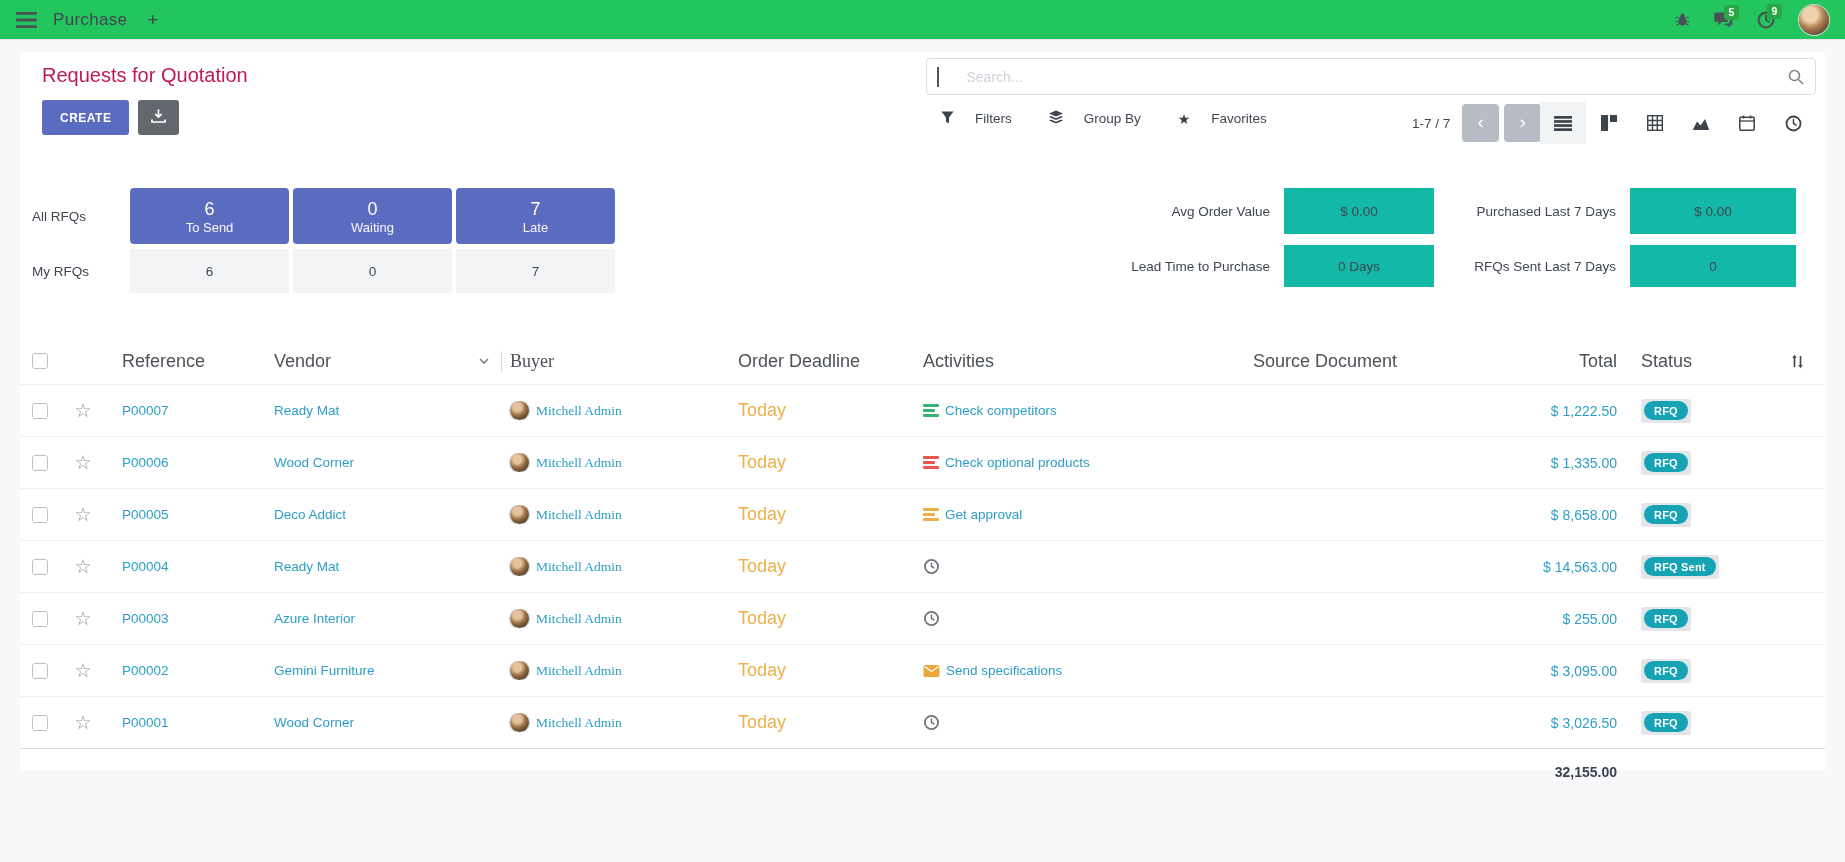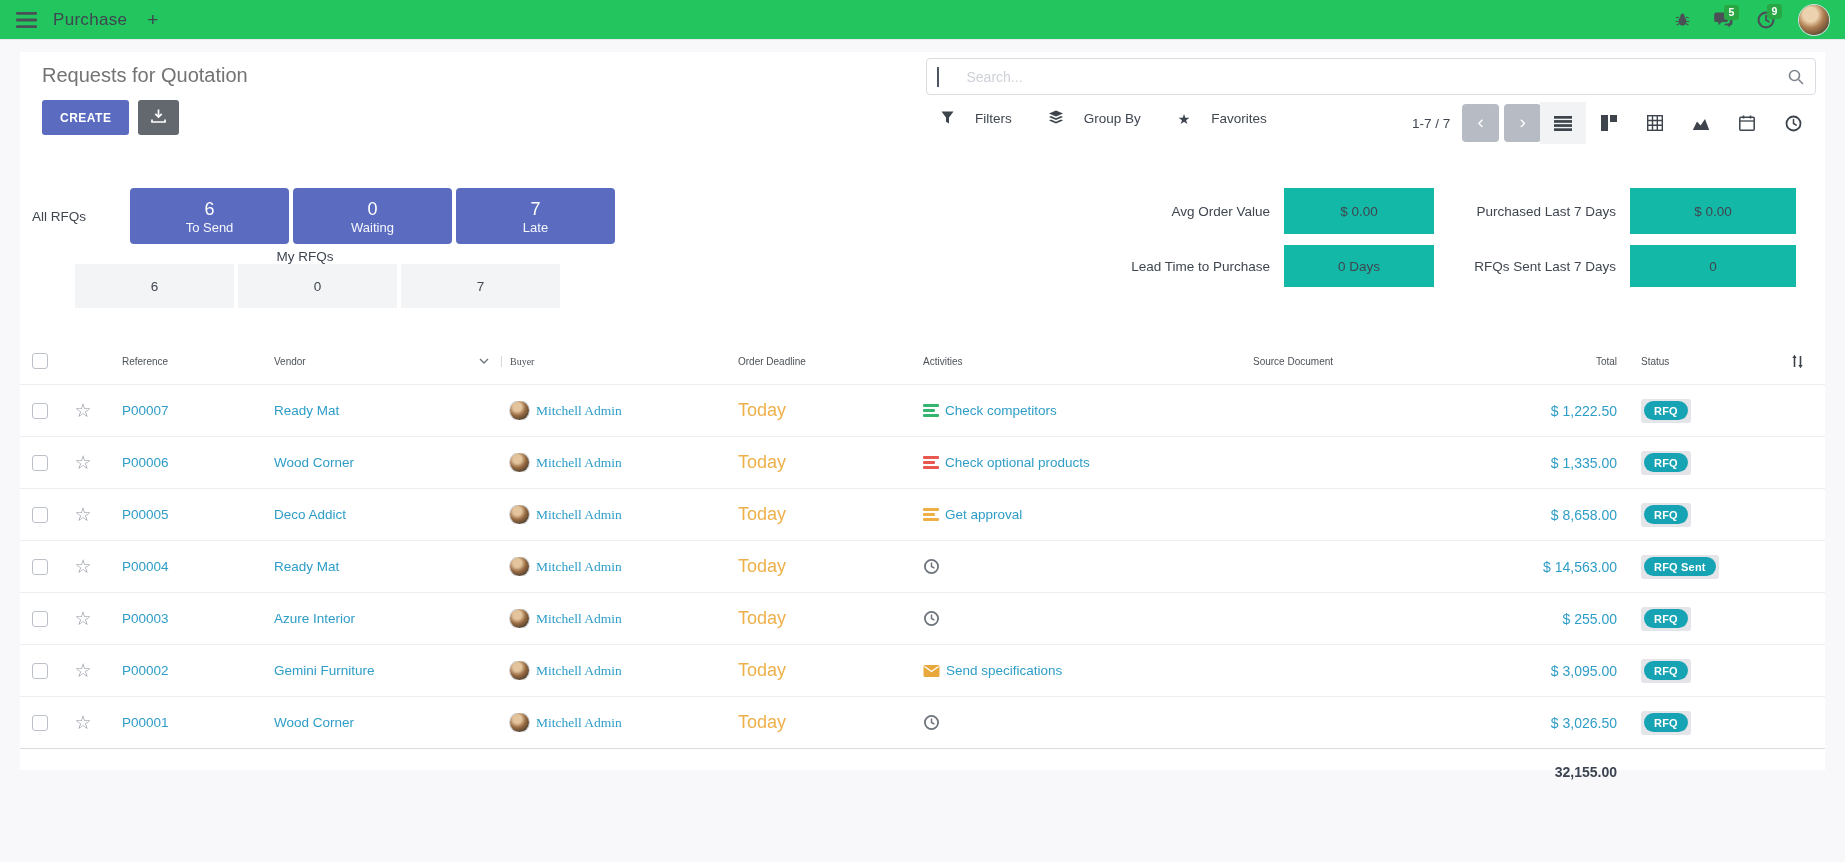--- a/index.html
+++ b/index.html
@@ -14,21 +14,21 @@
   .nav-icon{position:relative;display:flex;align-items:center;cursor:pointer;}
   .nav-badge{position:absolute;top:-7px;left:10px;background:var(--notification-green,#28a745);color:#fff;
     font-size:10.5px;font-weight:700;border-radius:3px;padding:1.5px 4.5px;line-height:1.2;}
   .avatar-lg{width:30px;height:30px;border-radius:50%;
     background:radial-gradient(circle at 38% 32%,#ecd2ae 0 26%,#b07f52 48%,#614a33 78%,#3a2c1f 100%);
     box-shadow:0 0 0 1px #d9dbe0;cursor:pointer;}
   
   .container{background:#fff;margin:12px 20px 0;width:1805px;height:718px;box-sizing:border-box;position:relative;}
   
   .cp{position:relative;height:122px;}
-  .cp-title{position:absolute;left:22px;top:12px;font-size:20px;color:#737373;}
+  .cp-title{position:absolute;left:22px;top:12px;font-size:20px;color:#be185d;}
   .cp-buttons{position:absolute;left:22px;top:48px;display:flex;gap:9px;}
   .btn-create{background:var(--primary,#5b6cc0);color:#fff;border:none;border-radius:3px;height:35px;padding:0 18px;
     font-size:12px;font-weight:700;letter-spacing:.5px;font-family:inherit;cursor:pointer;}
   .btn-export{background:#63686f;border:none;border-radius:3px;height:35px;width:41px;display:flex;align-items:center;justify-content:center;cursor:pointer;}
   .searchbox{position:absolute;left:906px;top:6px;width:890px;height:37px;box-sizing:border-box;
     border:1px solid #d9dce1;border-radius:4px;background:#fff;display:flex;align-items:center;}
   .searchbox input{border:none;outline:none;flex:1;margin-left:26px;font-size:14px;font-family:inherit;color:#374151;}
   .searchbox input::placeholder{color:#cdd1d8;}
   .caret{width:1.5px;height:20px;background:#4b5563;margin-left:10px;}
   .mag{margin-right:11px;display:flex;}
@@ -45,37 +45,37 @@
   .sw-cell.active{background:#f2f3f5;}
   
   .dash{position:relative;height:124px;margin-top:14px;}
   .dash-left{position:absolute;left:0;top:0;}
   .dash-row{display:flex;align-items:center;}
   .dash-label{width:110px;padding-left:12px;box-sizing:border-box;font-size:13.5px;color:#3f4650;}
   .dash-btn{width:159px;height:56px;margin-right:4px;border:none;border-radius:4px;background:var(--primary,#5b6cc0);
     color:#fff;display:flex;flex-direction:column;align-items:center;justify-content:center;cursor:pointer;font-family:inherit;}
   .dash-btn .cnt{font-size:18px;line-height:22px;}
   .dash-btn .lbl{font-size:13px;opacity:.95;}
-  .dash-row.my{margin-top:5px;flex-direction:column;}
+  .dash-row.my{margin-top:5px;}
   .dash-cell{width:159px;height:44px;margin-right:4px;background:#f3f4f6;display:flex;align-items:center;justify-content:center;
     font-size:13.5px;color:#3f4650;cursor:pointer;}
   .kpi-col{position:absolute;top:0;}
   .kpi-col.one{left:1024px;}
   .kpi-col.two{left:1390px;}
   .kpi-row{display:flex;align-items:center;}
   .kpi-row.second{margin-top:11px;}
   .kpi-label{width:220px;text-align:right;font-size:13.5px;color:#3f4650;padding-right:14px;box-sizing:border-box;}
   .kpi-col.one .kpi-label{width:240px;}
   .kpi-box{width:150px;height:46px;background:#14b8a6;display:flex;align-items:center;justify-content:center;font-size:13.5px;color:#3f4650;}
   .kpi-col.two .kpi-box{width:166px;}
   .kpi-row.second .kpi-box{height:42px;}
   
   .table{margin-top:26px;}
   .trow{display:flex;align-items:center;height:52px;border-top:1px solid #edeef1;box-sizing:border-box;}
-  .trow.header{height:46px;border-top:none;font-size:10px;color:#4c5258;font-weight:500;}
+  .trow.header{height:46px;border-top:none;font-size:18px;color:#4c5258;font-weight:500;}
   .trow.footer{height:46px;border-top:1px solid #d9dce0;}
   .cell{box-sizing:border-box;padding:0 8px;flex:none;display:flex;align-items:center;overflow:hidden;white-space:nowrap;}
   .c-sel{width:40px;justify-content:center;}
   .c-star{width:46px;justify-content:center;}
   .c-ref{width:160px;padding-left:16px;}
   .c-ven{width:236px;}
   .c-buy{width:228px;font-family:Liberation Serif, serif;}
   .c-dead{width:185px;}
   .c-act{width:330px;}
   .c-src{width:270px;}

